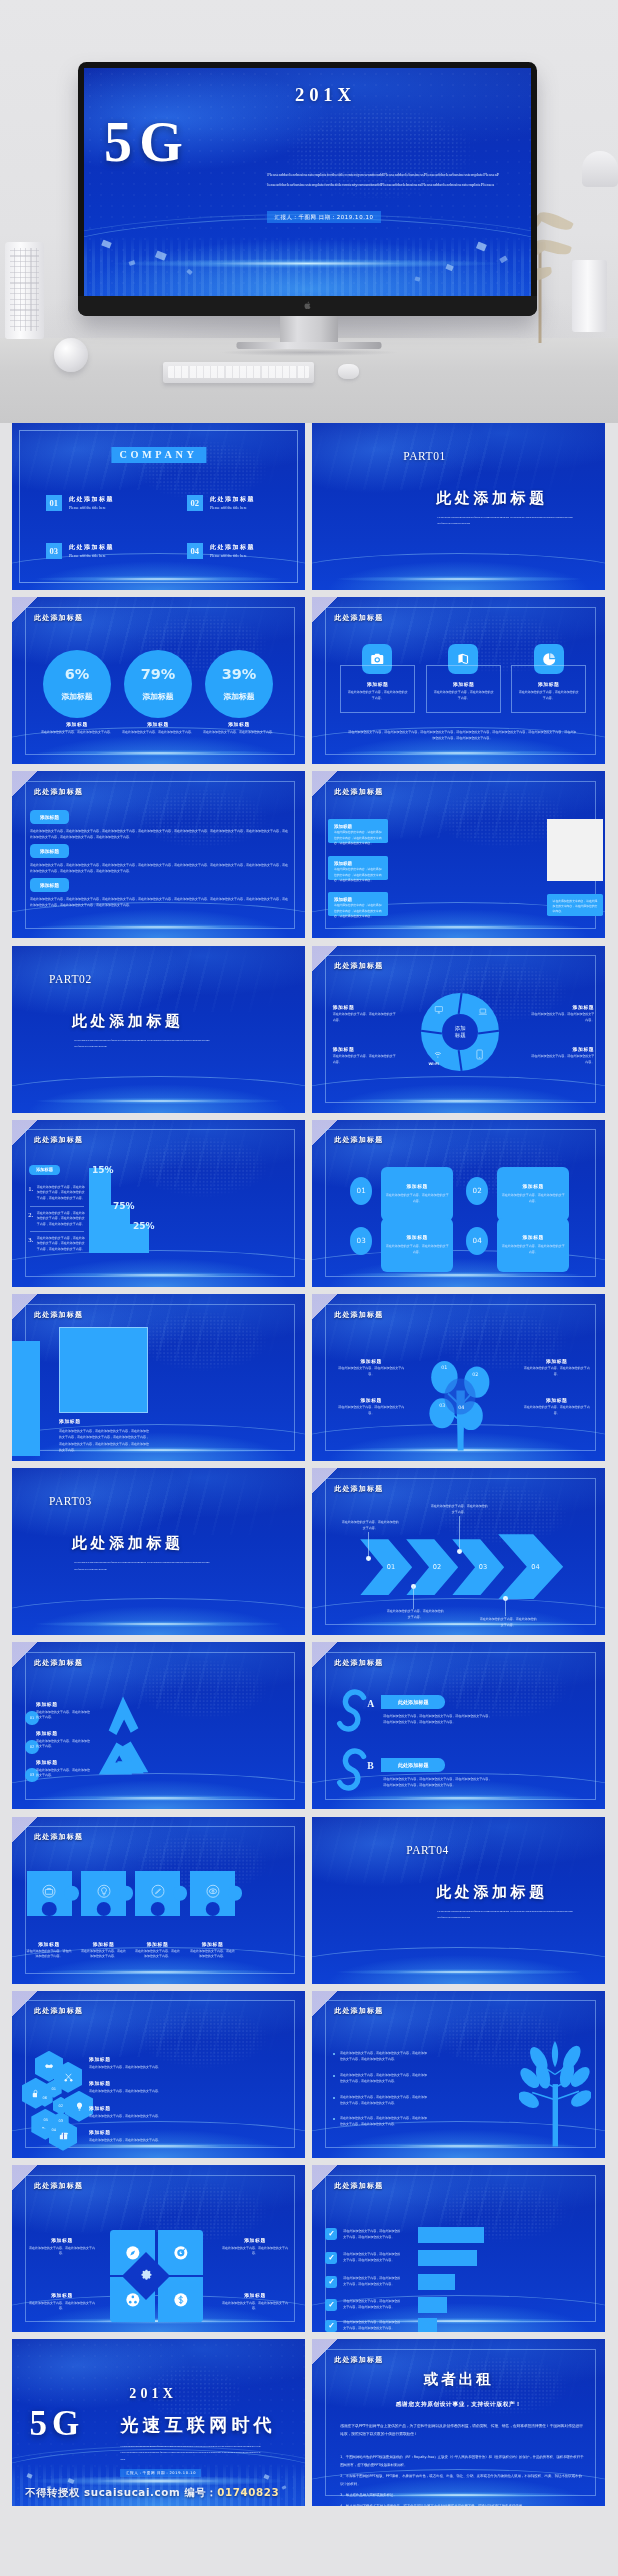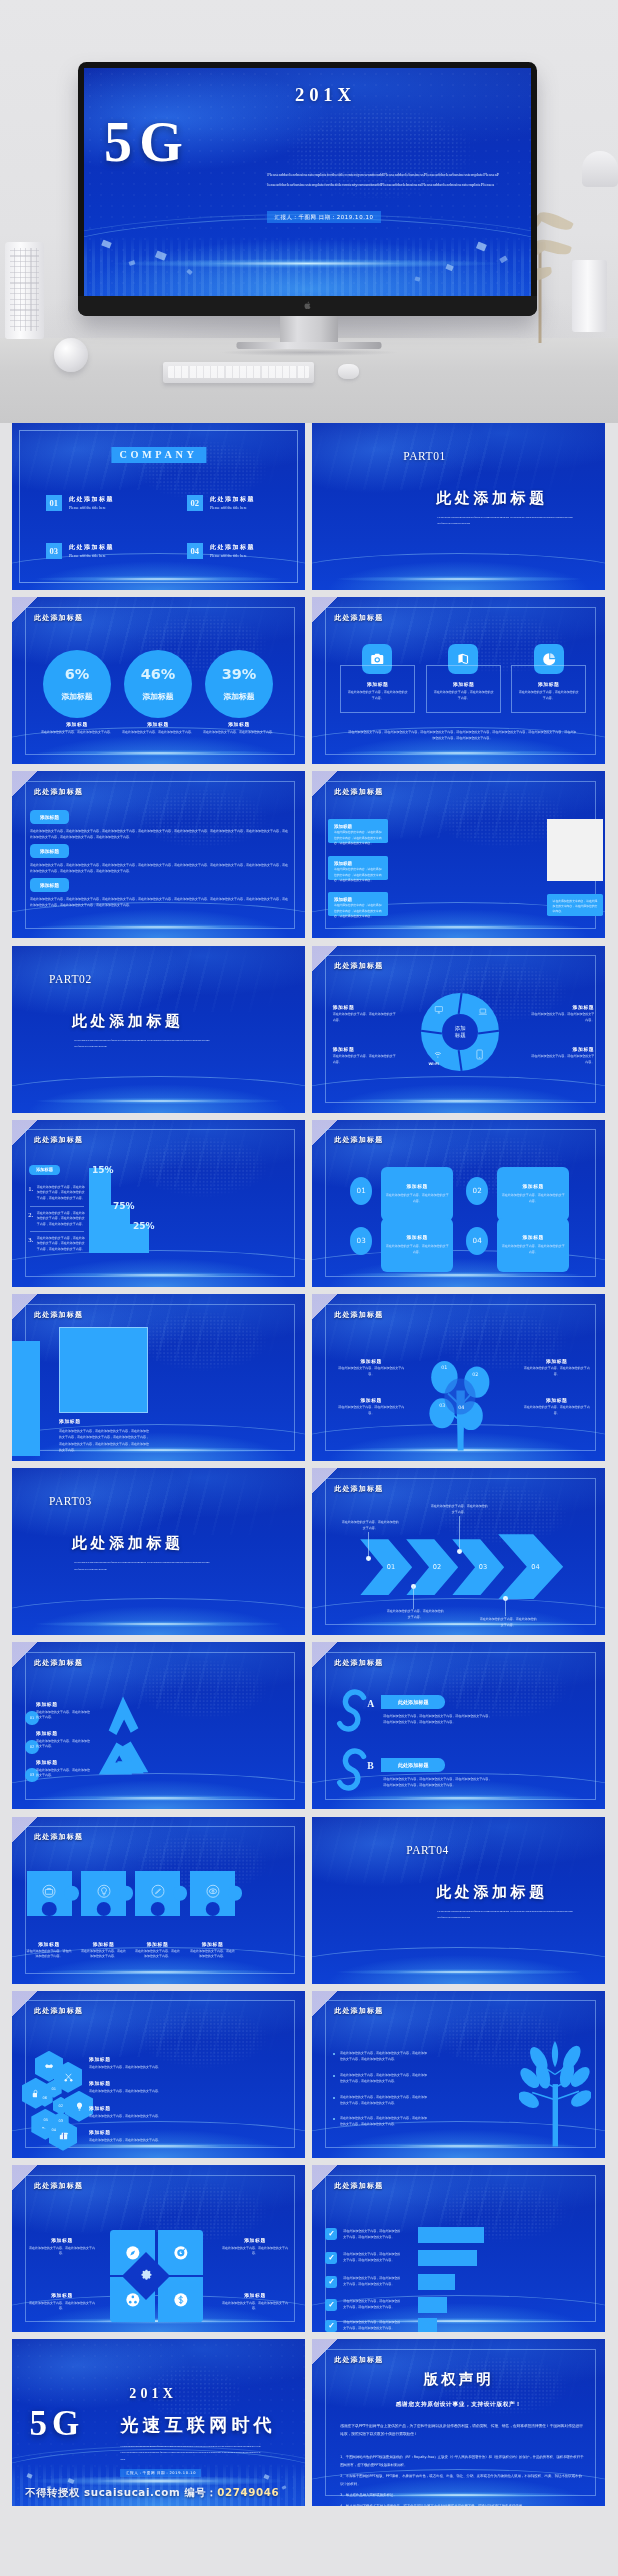--- a/index.html
+++ b/index.html
@@ -393,21 +393,21 @@
       <div class="corner-cut"></div>
         <div class="frame-cut"></div>
         <div class="botglow"></div>
         <div class="botarc"></div>
       <div class="sl-title">此处添加标题</div>
       <div class="pcircle" style="left:31px;top:53px;">
         <div class="pv">6%</div>
         <div class="pl">添加标题</div>
       </div>
       <div class="pcircle" style="left:112px;top:53px;">
-        <div class="pv">46%</div>
+        <div class="pv">79%</div>
         <div class="pl">添加标题</div>
       </div>
       <div class="pcircle" style="left:193px;top:53px;">
         <div class="pv">39%</div>
         <div class="pl">添加标题</div>
       </div>
       <div class="pcap" style="left:26px;top:124px;">
         <div class="minih">添加标题</div>
         <div class="mini" style="margin-top:2.4px">请在此添加您的文字内容。请在此添加您的文字内容。</div>
       </div>
@@ -1110,34 +1110,34 @@
         <div class="shard" style="left:92%;top:70%;width:4.2px;height:3px;opacity:.6;transform:rotate(-26deg);"></div>
         <div class="shard" style="left:78%;top:76%;width:4.8px;height:3.6px;opacity:.65;"></div>
       </div>
       <div class="end-201x">201X</div>
       <div class="end-5g">5G</div>
       <div class="end-thx">光速互联网时代</div>
       <div class="end-desc">PleaseaddaclearbusinesstemplateforthetitlecontentyouwanttoaddPleaseaddaclebusinessPleaseaddaclearbusinesstemplatePleaseaPleaseaddaclearbusinesstemplateforthetitlecontentyouwanttoaddPleaseaddaclebusinessPleaseaddaclearbusinesstemplatePleasea</div>
       <div class="end-meta">汇报人：千图网    日期：2019.10.10</div>
       <div class="watermark">
         <span>不得转授权 sucaisucai.com</span>
-        <span>编号：</span><span class="num">02749046</span>
-      </div>
-    </div>
-
-    <div class="sl">
-      <div class="slide-bg"></div>
-        <div class="streak"></div>
-        <div class="worldmap"></div>
-      <div class="corner-cut"></div>
-        <div class="frame-cut"></div>
-        <div class="botglow"></div>
-        <div class="botarc"></div>
-      <div class="sl-title">此处添加标题</div>
-      <div class="cr-title">版权声明</div>
+        <span>编号：</span><span class="num">01740823</span>
+      </div>
+    </div>
+
+    <div class="sl">
+      <div class="slide-bg"></div>
+        <div class="streak"></div>
+        <div class="worldmap"></div>
+      <div class="corner-cut"></div>
+        <div class="frame-cut"></div>
+        <div class="botglow"></div>
+        <div class="botarc"></div>
+      <div class="sl-title">此处添加标题</div>
+      <div class="cr-title">或者出租</div>
       <div class="cr-sub">感谢您支持原创设计事业，支持设计版权产！</div>
       <div class="cr-body">感谢您下载PPT千图网平台上提供的产品，为了您和千图网以及原创作者的利益，请勿复制、传播、销售，否则将承担法律责任！千图网将对作品进行维权，按照传播下载次数的十倍进行索取赔偿！</div>
       <ul class="cr-list">
         <li>1、千图网网站出售的PPT模版是免版税的（RF：Royalty-free）正版受《中华人民共和国著作法》和《世界版权公约》的保护，作品的所有权、版权和著作权归千图网所有，您下载的是PPT模版素材使用权。</li>
         <li>2、不得将千图网的PPT模版、PPT素材、本身用于再出售，或者出租、出借、转让、分销、发布或者作为凡物供他人使用，不得转授权、出卖、转让本协议或本协议中的权利。</li>
         <li>3、禁止把作品纳入商标或服务标记。</li>
         <li>4、禁止用户用下载格式在网上传播作品，或者作品可以让第三方单独付费或共享免费下载，或通过转移电话服务系统传播。</li>
       </ul>
     </div>
   </div>

